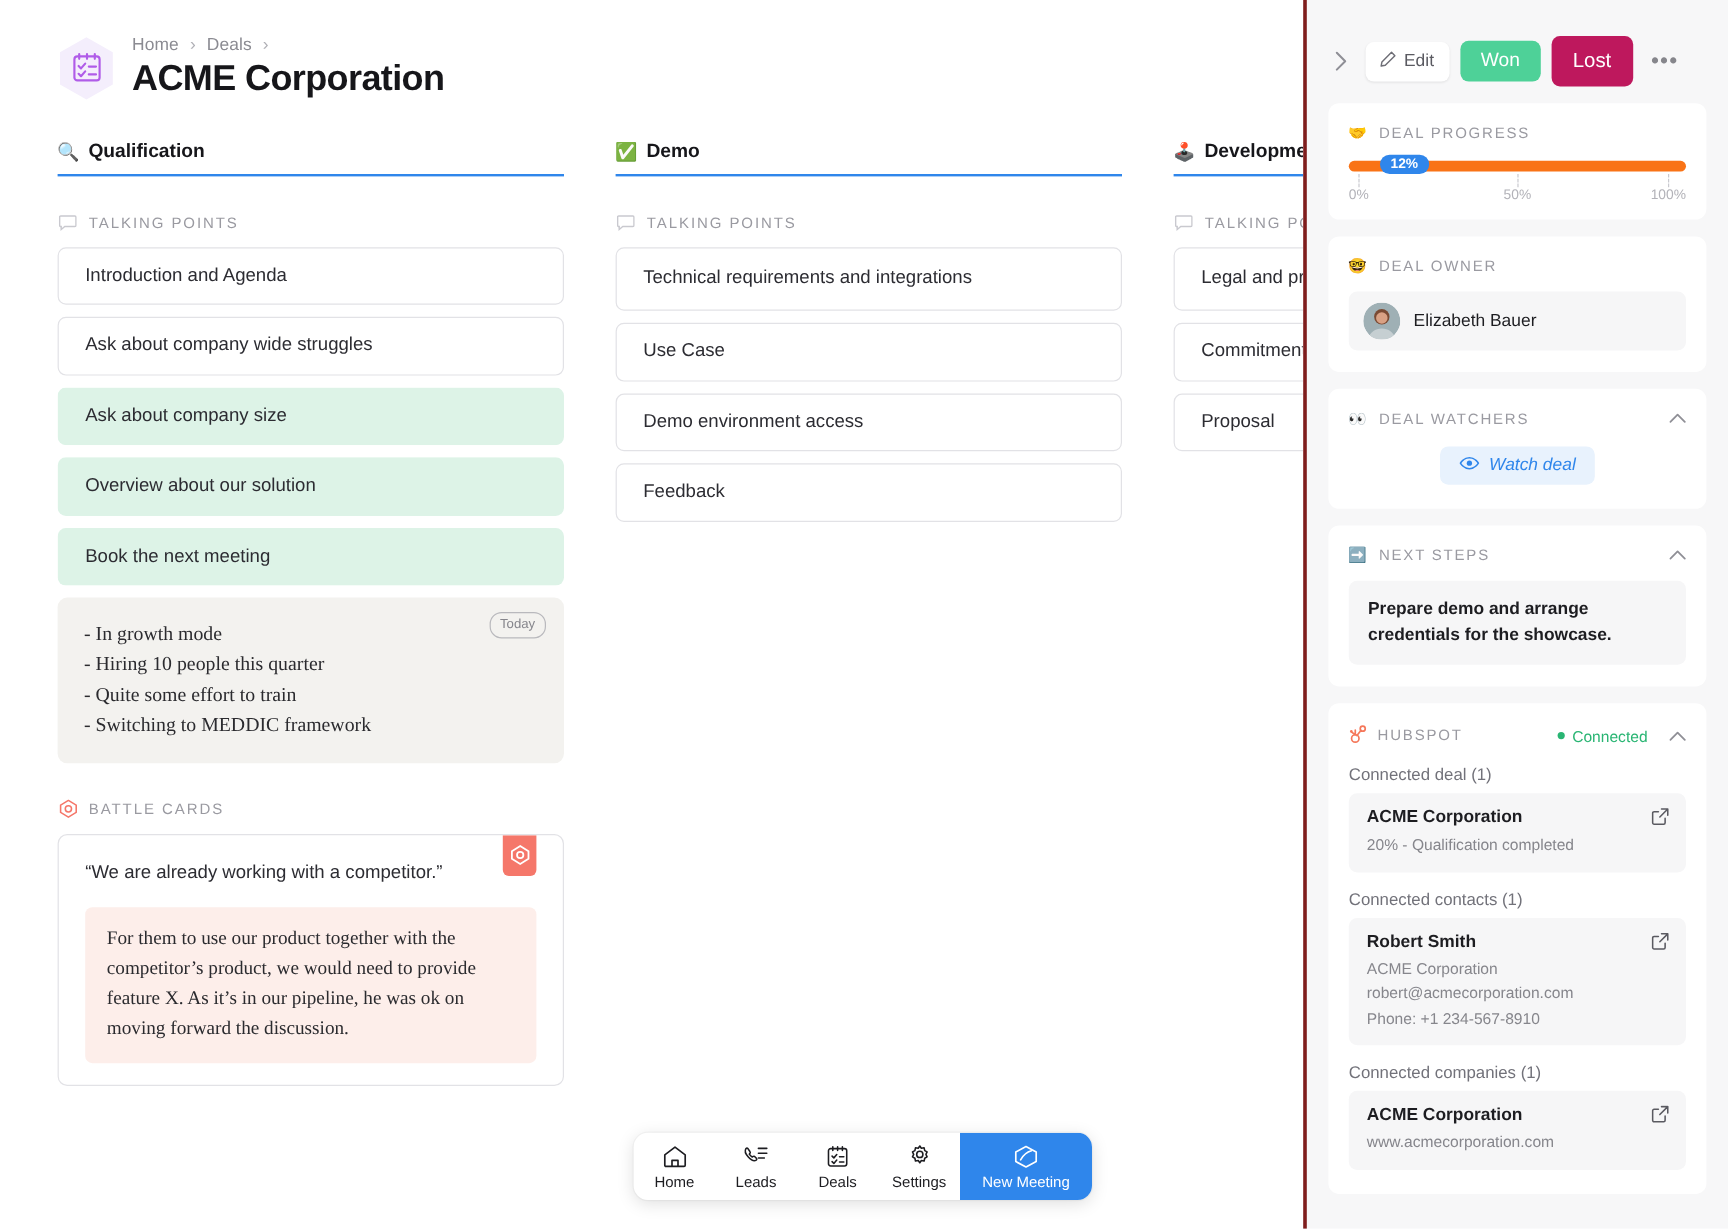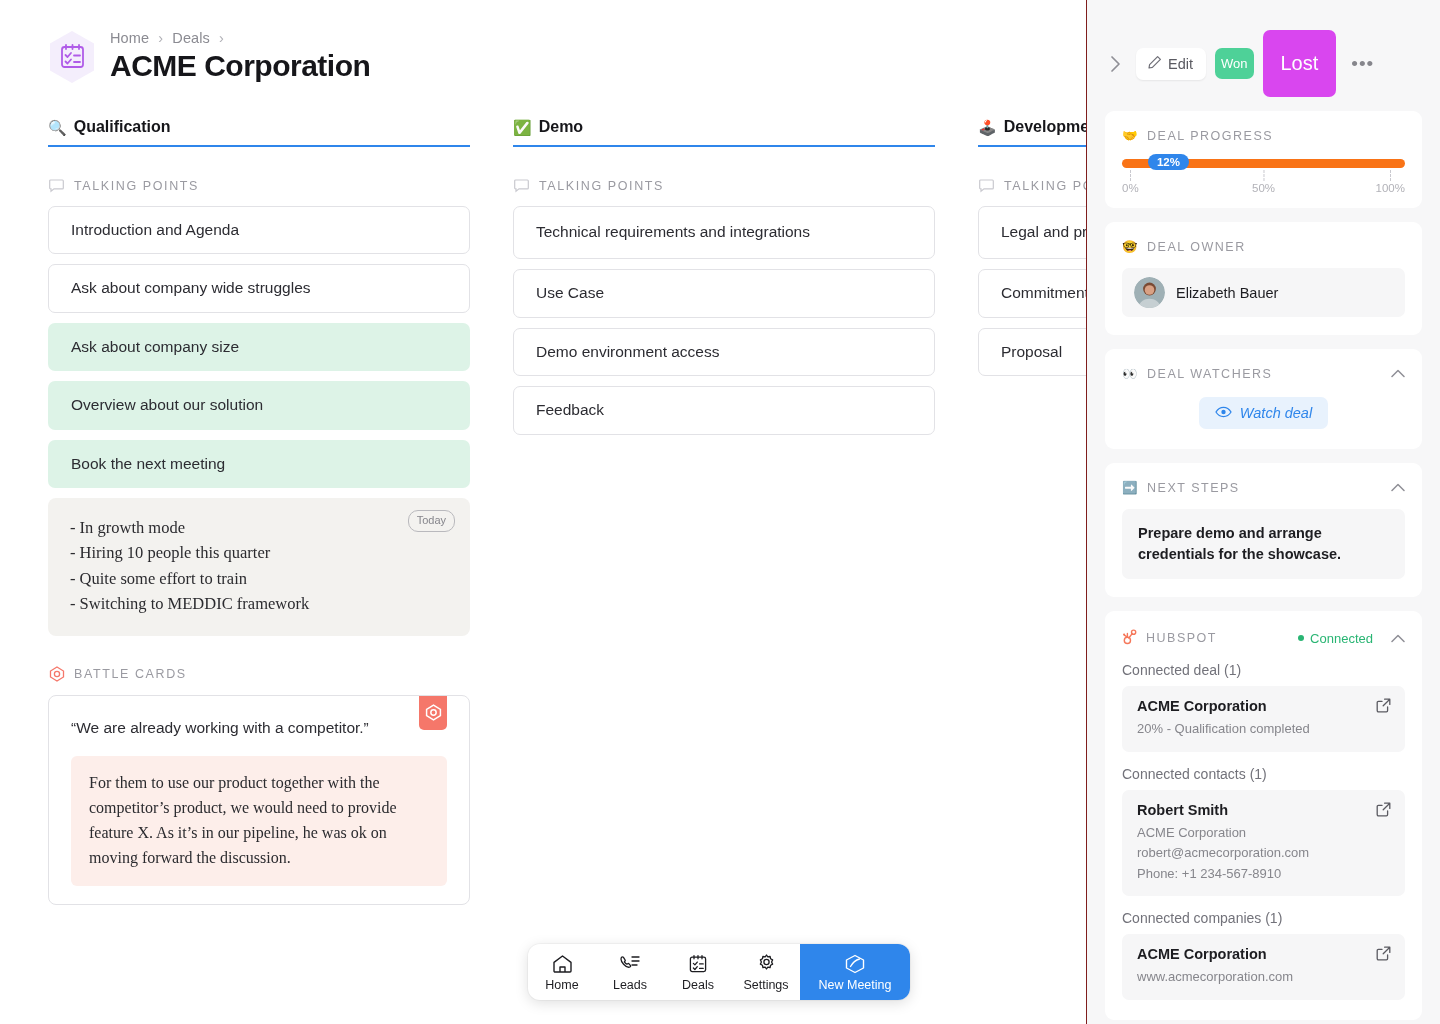--- a/index.html
+++ b/index.html
@@ -73,28 +73,28 @@
     box-shadow: 0 3px 14px rgba(0,0,0,.13), 0 0 0 1px rgba(0,0,0,.03);
     display: flex; overflow: hidden;
   }
   .navitem { width: 68px; display: flex; flex-direction: column; align-items: center; justify-content: center; gap: 3px; font-size: 12.5px; color: #1d1d21; }
   .navitem.primary { width: 110px; background: #2f86eb; color: #fff; }
   .navitem .nic { height: 22px; display: flex; align-items: center; }
 
   
   .panel {
     position: absolute; right: 0; top: 0; width: 354px; height: 1024px;
-    background: #f7f7f8; border-left: 1px solid #7f1d1d;
+    background: #f7f7f8; border-left: 3px solid #7f1d1d;
     overflow: hidden;
   }
   .panel-top { display: flex; align-items: center; gap: 9px; padding: 30px 14px 0 18px; }
   .chev-btn { width: 22px; height: 26px; display: flex; align-items: center; justify-content: center; }
   .btn-edit { display: flex; align-items: center; gap: 6px; background: #fff; border-radius: 7px; padding: 7px 13px 7px 11px; font-size: 14.5px; color: #5a5a61; box-shadow: 0 1px 2px rgba(0,0,0,.07); }
-  .btn-won { background: #4ed198; color: #fff; border-radius: 7px; padding: 8px 6px; font-size: 13px; font-weight: 400; }
-  .btn-lost { background: #d946ef; color: #fff; border-radius: 7px; padding: 22px 18px; font-size: 20px; }
+  .btn-won { background: #4ed198; color: #fff; border-radius: 7px; padding: 8px 17px; font-size: 16px; font-weight: 400; }
+  .btn-lost { background: #be185d; color: #fff; border-radius: 7px; padding: 11px 18px; font-size: 17px; }
   .btn-more { margin-left: 2px; color: #86868c; font-size: 19px; letter-spacing: 1px; line-height: 1; padding: 0 4px; }
 
   .card { background: #fff; border-radius: 9px; margin: 14px 18px 0 18px; padding: 17px 17px 18px 17px; }
   .card-hd { display: flex; align-items: center; gap: 8px; font-size: 12.5px; letter-spacing: 1.5px; color: #9a9aa1; }
   .card-hd .sp { flex: 1; }
   .chev-up { color: #8f8f96; font-size: 13px; }
 
   
   .prog-wrap { margin-top: 16px; position: relative; padding-bottom: 22px; }
   .prog-track { height: 9px; background: #f97316; border-radius: 5px; position: relative; }

